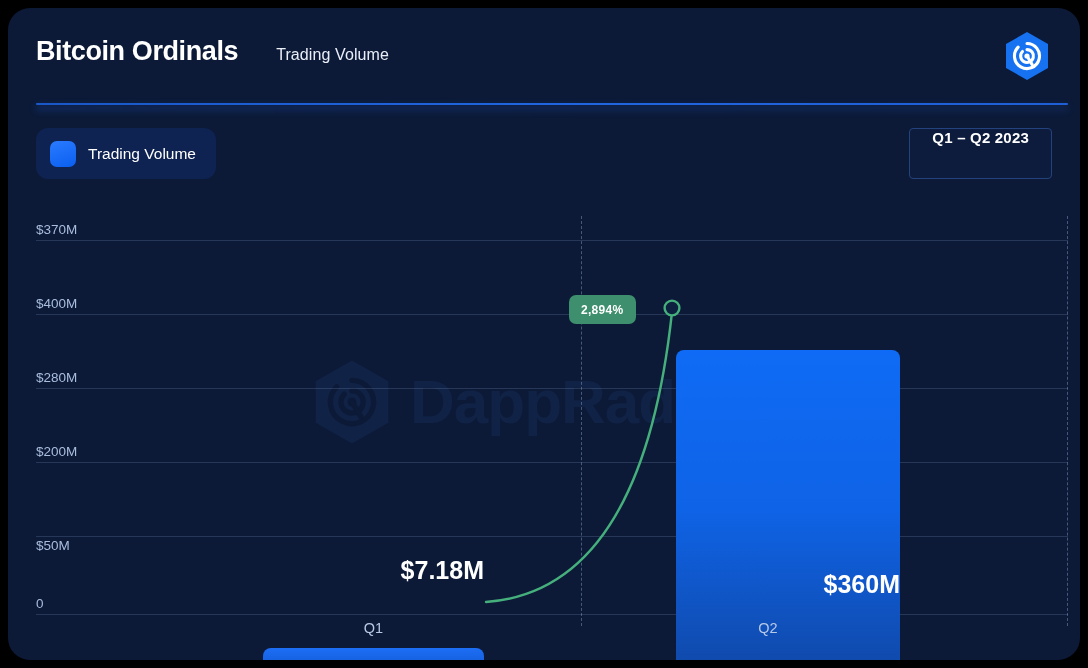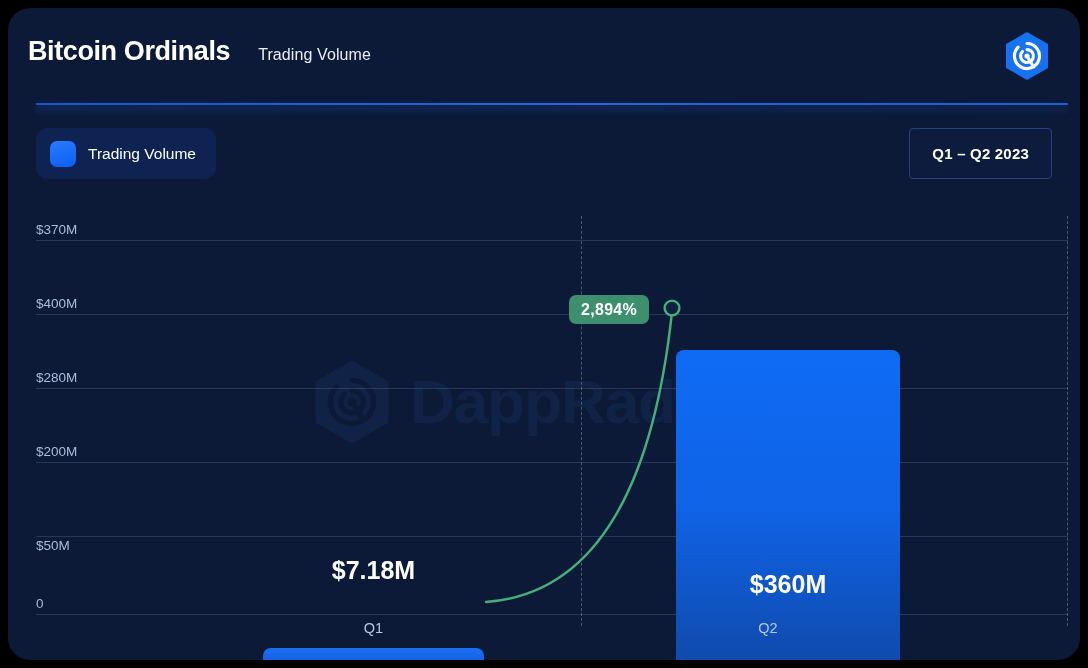--- a/index.html
+++ b/index.html
@@ -18,22 +18,22 @@
     background:#0c1a38;
     overflow:hidden;
   }
 
   
   .header {
     position:absolute; left:0; top:0; width:100%; height:96px;
     background:linear-gradient(150deg, #16284f 0%, #132murks 0%, #122banana 0%, #13254a 30%, #0f1d3e 70%, #0c1a38 100%);
   }
   .header-inner {
-    position:absolute; left:20px; top:28px;
-    display:flex; align-items:baseline; gap:28px;text-align:right;
+    position:absolute; left:28px; top:28px;
+    display:flex; align-items:baseline; gap:38px;text-align:right;
   }
   .title {
     font-size:27px; font-weight:bold; color:#ffffff;
     letter-spacing:-0.4px;
   }
   .subtitle {
     font-size:16px; color:#e9eef7; font-weight:400;
     letter-spacing:0.1px;
   }
   .logo {
@@ -62,21 +62,21 @@
   .legend-swatch {
     width:26px; height:26px; border-radius:7px;
     background:linear-gradient(160deg,#2a7bff 0%, #0a5ff0 100%);
   }
   .legend-label {
     font-size:15.5px; color:#ffffff; font-weight:400;
   }
   .range-pill {
     position:absolute; right:28px; top:120px;
     height:51px; padding:0 22px;
-    display:flex; align-items:center;
+    display:flex; 
     border:1.5px solid #24427d;
     border-radius:4px;
     background:rgba(13,30,65,0.5);
   }
   .range-label {
     font-size:15px; color:#ffffff; font-weight:bold; letter-spacing:0.2px;
   }
 
   
   .plot {
@@ -118,41 +118,41 @@
     background:linear-gradient(180deg,#1d6ef5 0%, #0b4fc4 55%, #0a44a8 100%);
   }
   .bar-q2 {
     left:668px; width:224px; height:356px;
     background:linear-gradient(180deg,#0f6bf5 0%, #0f63e6 45%, #10439c 100%);
   }
 
   .bar-value {
     position:absolute;
     font-size:25px; font-weight:bold; color:#ffffff;
-    text-align:center;
+    text-align:right;
   }
   .val-q1 { left:255px; top:352px; width:221px; }
   .val-q2 { left:668px; top:366px; width:224px; }
 
   .xlabel {
     position:absolute; top:416px;
     font-size:14.5px; color:#b8c9e6; text-align:center;
   }
   .x-q1 { left:255px; width:221px; }
   .x-q2 { left:668px; width:184px; }
 
   .curve { position:absolute; left:0; top:0; width:1088px; height:456px; overflow:visible; }
 
   .pct-badge {
     position:absolute; left:561px; top:91px;
     height:29px; padding:0 12px;
     display:flex; align-items:center;
     background:#3d8f6e; border-radius:7px;
   }
-  .pct-text { font-size:16px; font-weight:bold; color:#ffffff; letter-spacing:0.3px; }
+  .pct-text { font-size:12px; font-weight:bold; color:#ffffff; letter-spacing:0.3px; }
 </style>
 </head>
 <body>
 
 <div class="card">
 
   <div class="header">
     <div class="header-inner">
       <div class="title">Bitcoin Ordinals</div>
       <div class="subtitle">Trading Volume</div>

